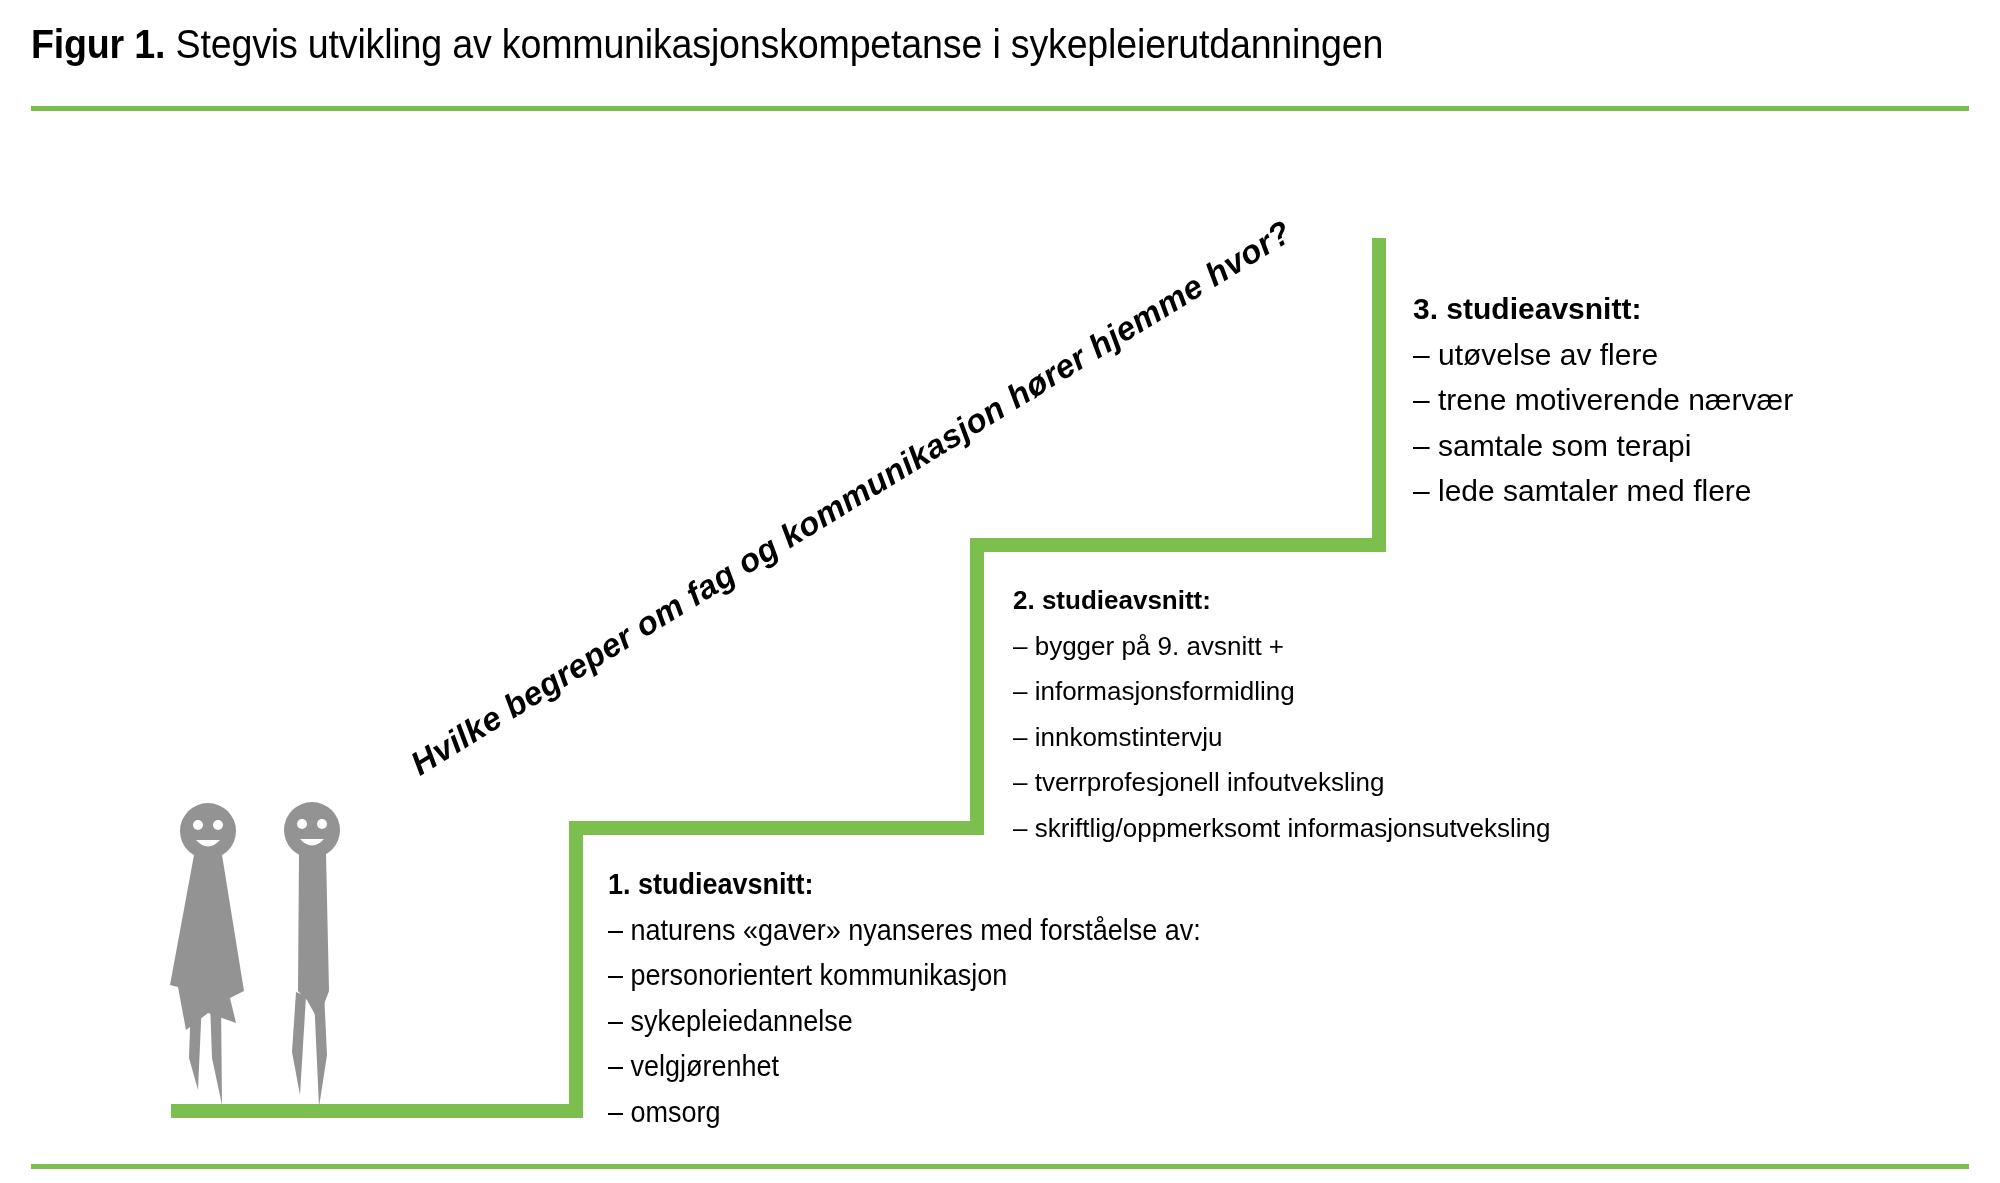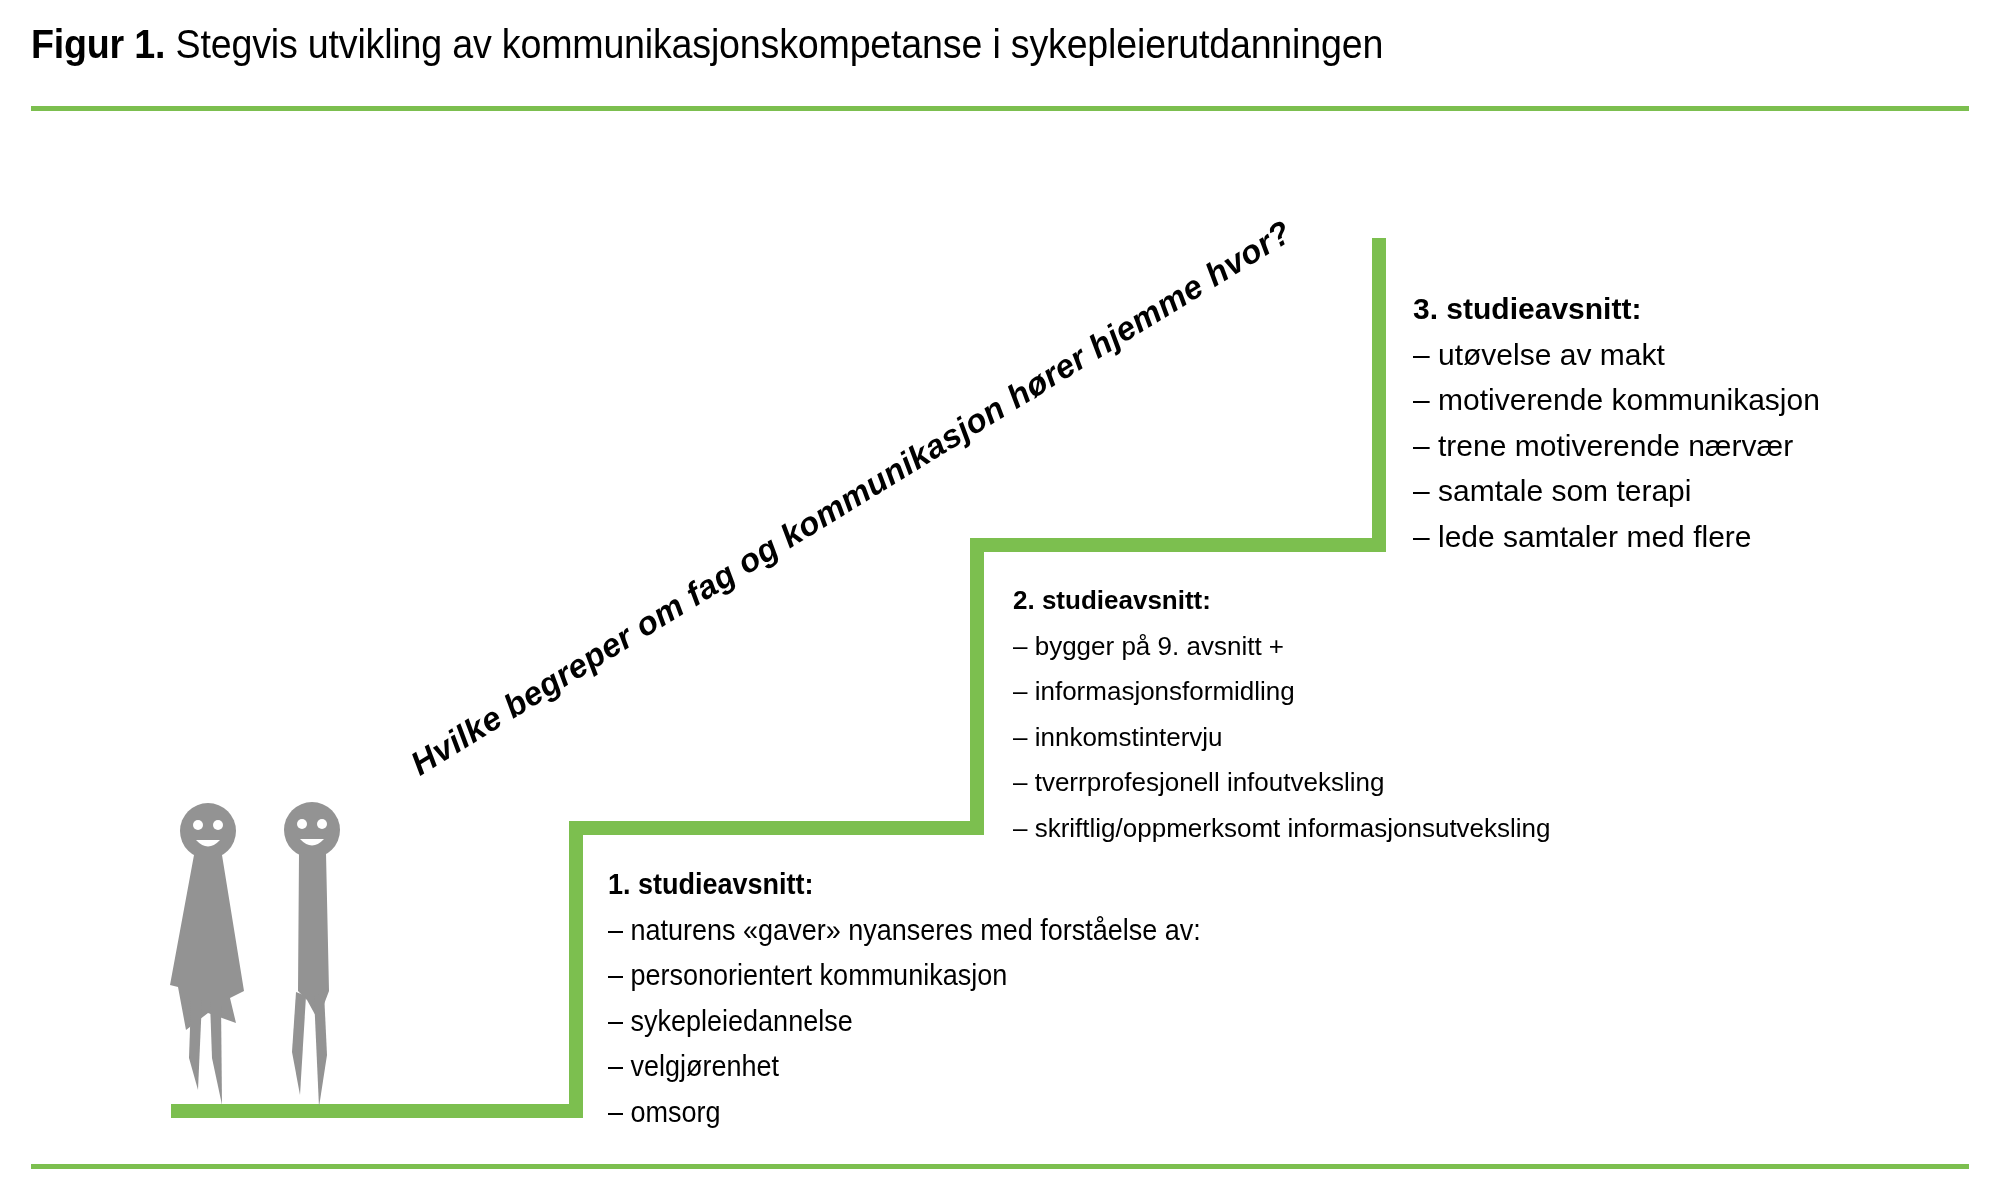--- a/index.html
+++ b/index.html
@@ -192,22 +192,21 @@
     <span class="line head">2. studieavsnitt:</span>
     <span class="line">– bygger på 9. avsnitt +</span>
     <span class="line">– informasjonsformidling</span>
     <span class="line">– innkomstintervju</span>
     <span class="line">– tverrprofesjonell infoutveksling</span>
     <span class="line">– skriftlig/oppmerksomt informasjonsutveksling</span>
   </div>
 
   <div class="block block-3">
     <span class="line head">3. studieavsnitt:</span>
-    <span class="line">– utøvelse av makt</span>
-    <span class="line">– motiverende kommunikasjon</span>
+    <span class="line">– utøvelse av flere</span>
     <span class="line">– trene motiverende nærvær</span>
     <span class="line">– samtale som terapi</span>
     <span class="line">– lede samtaler med flere</span>
   </div>
 
   <div class="rule rule-bottom"></div>
 
 </div>
 
 </body></html>

